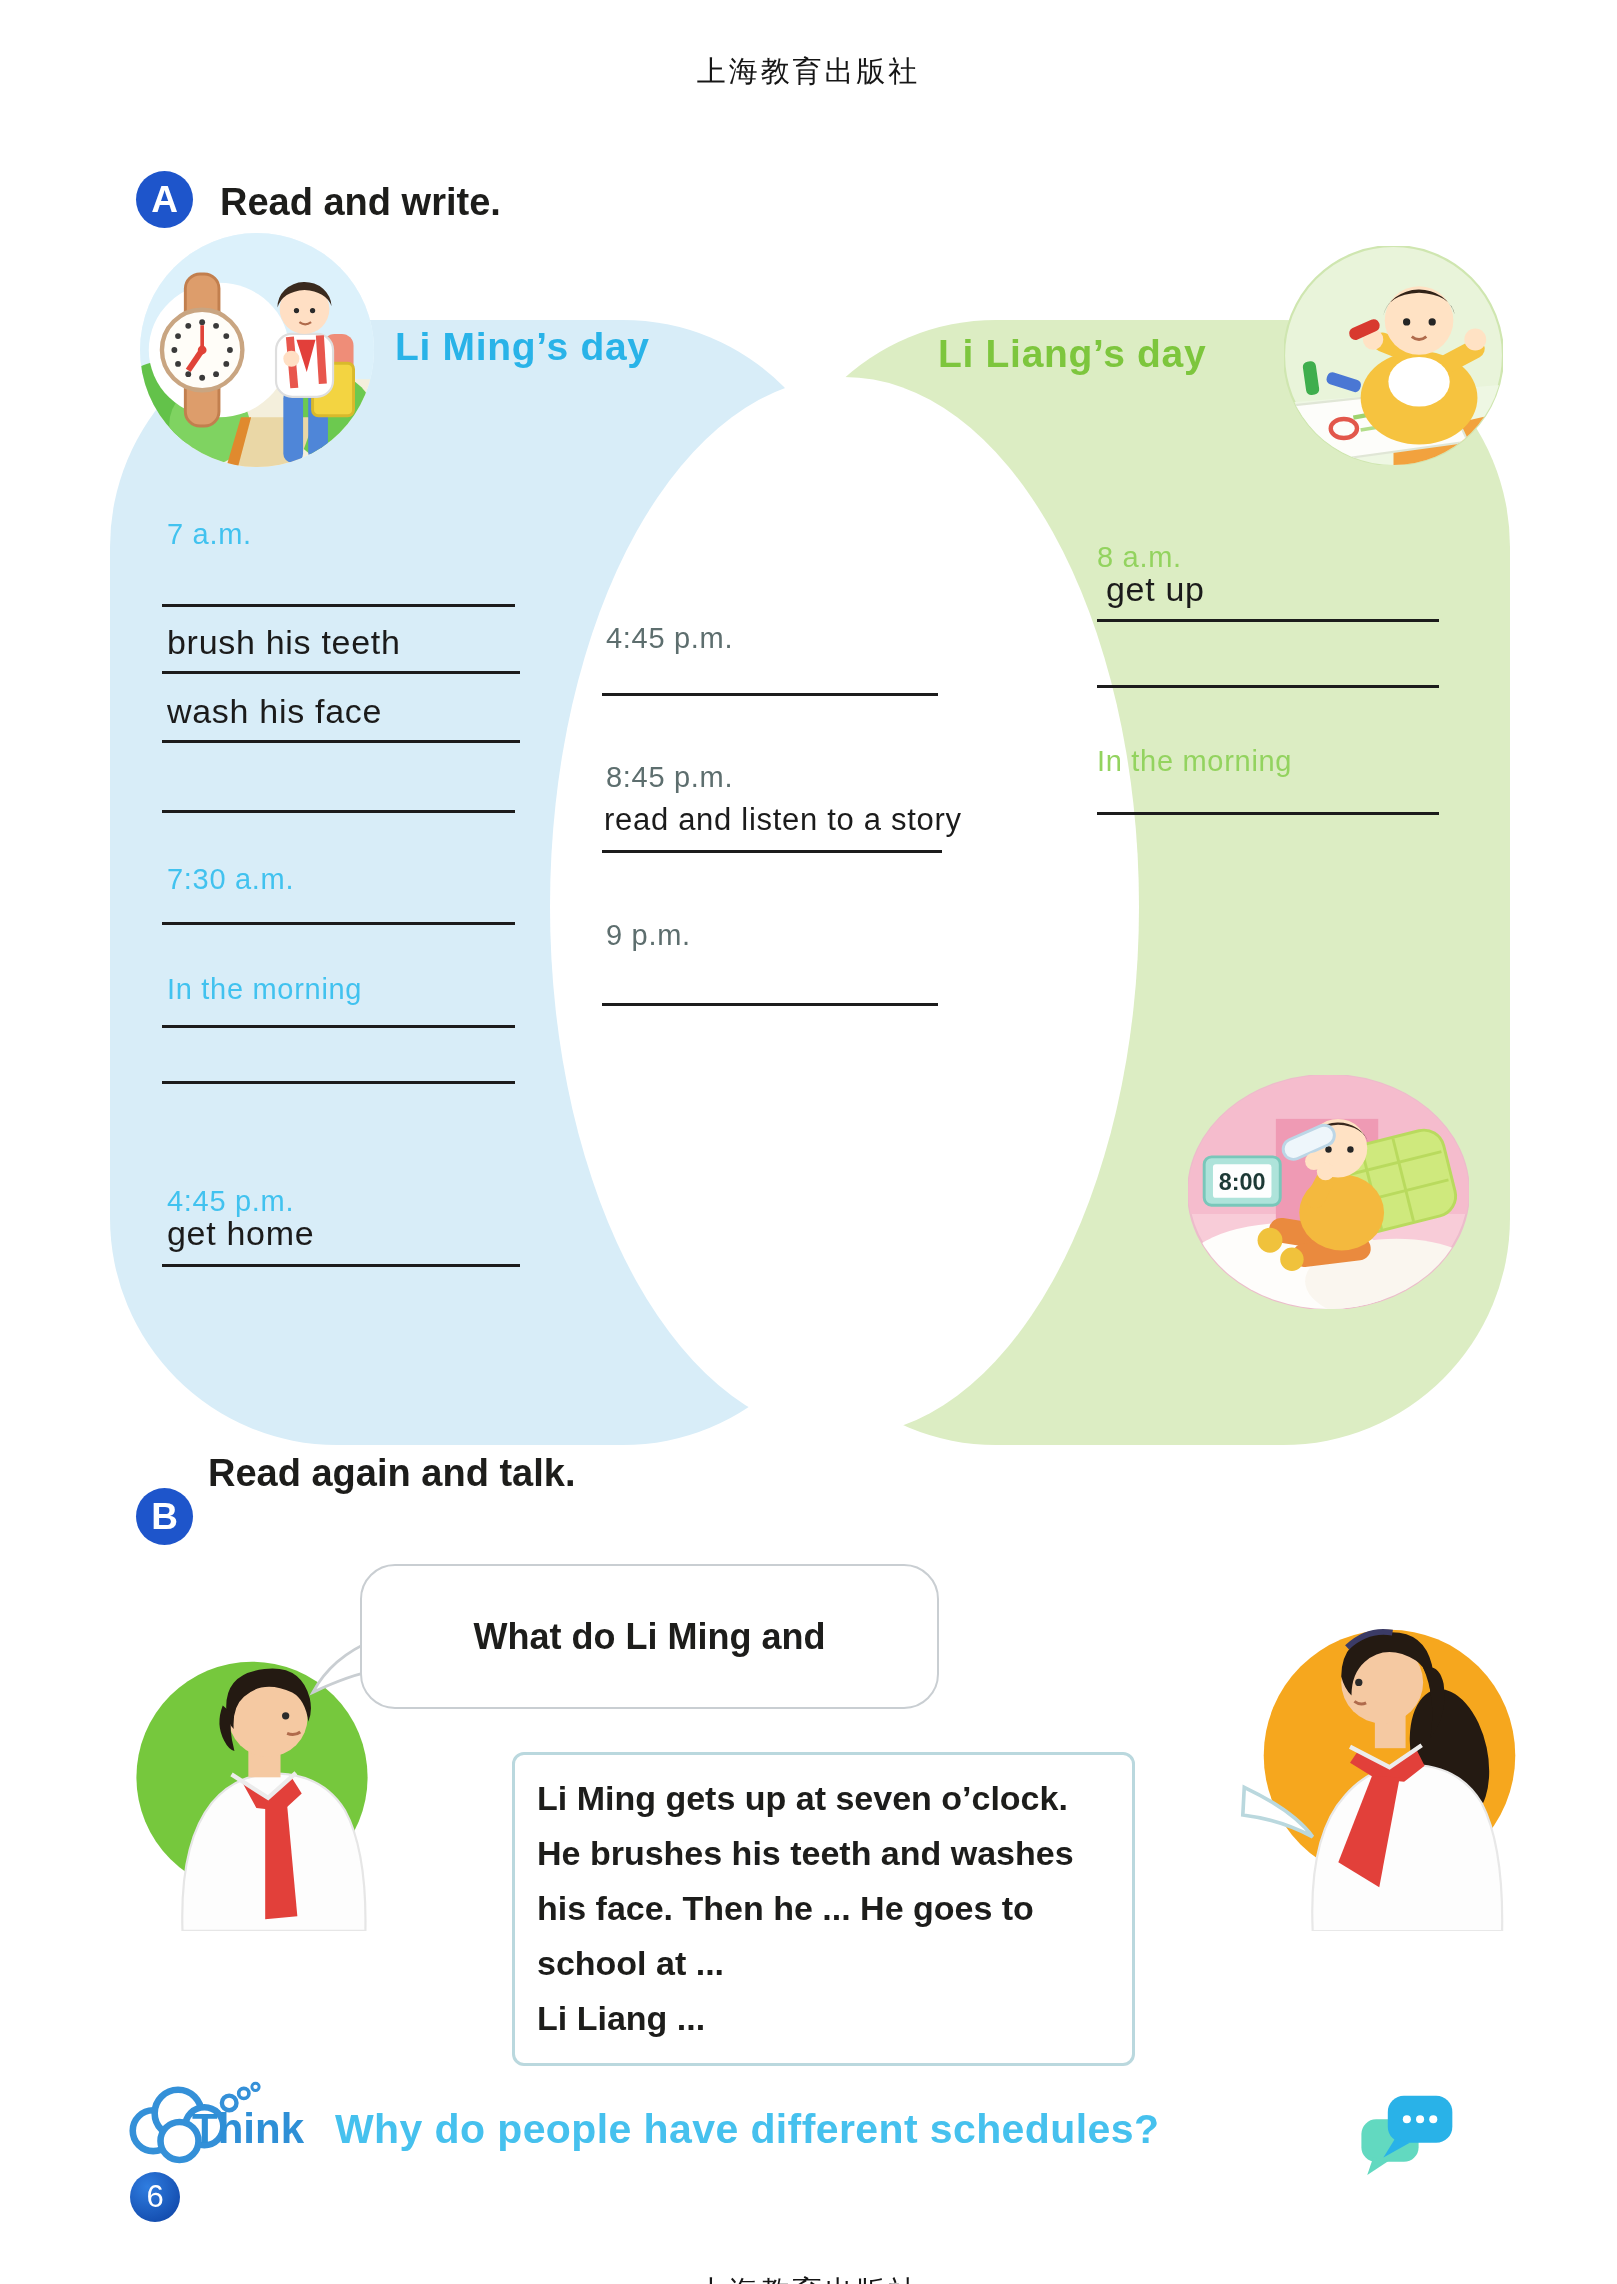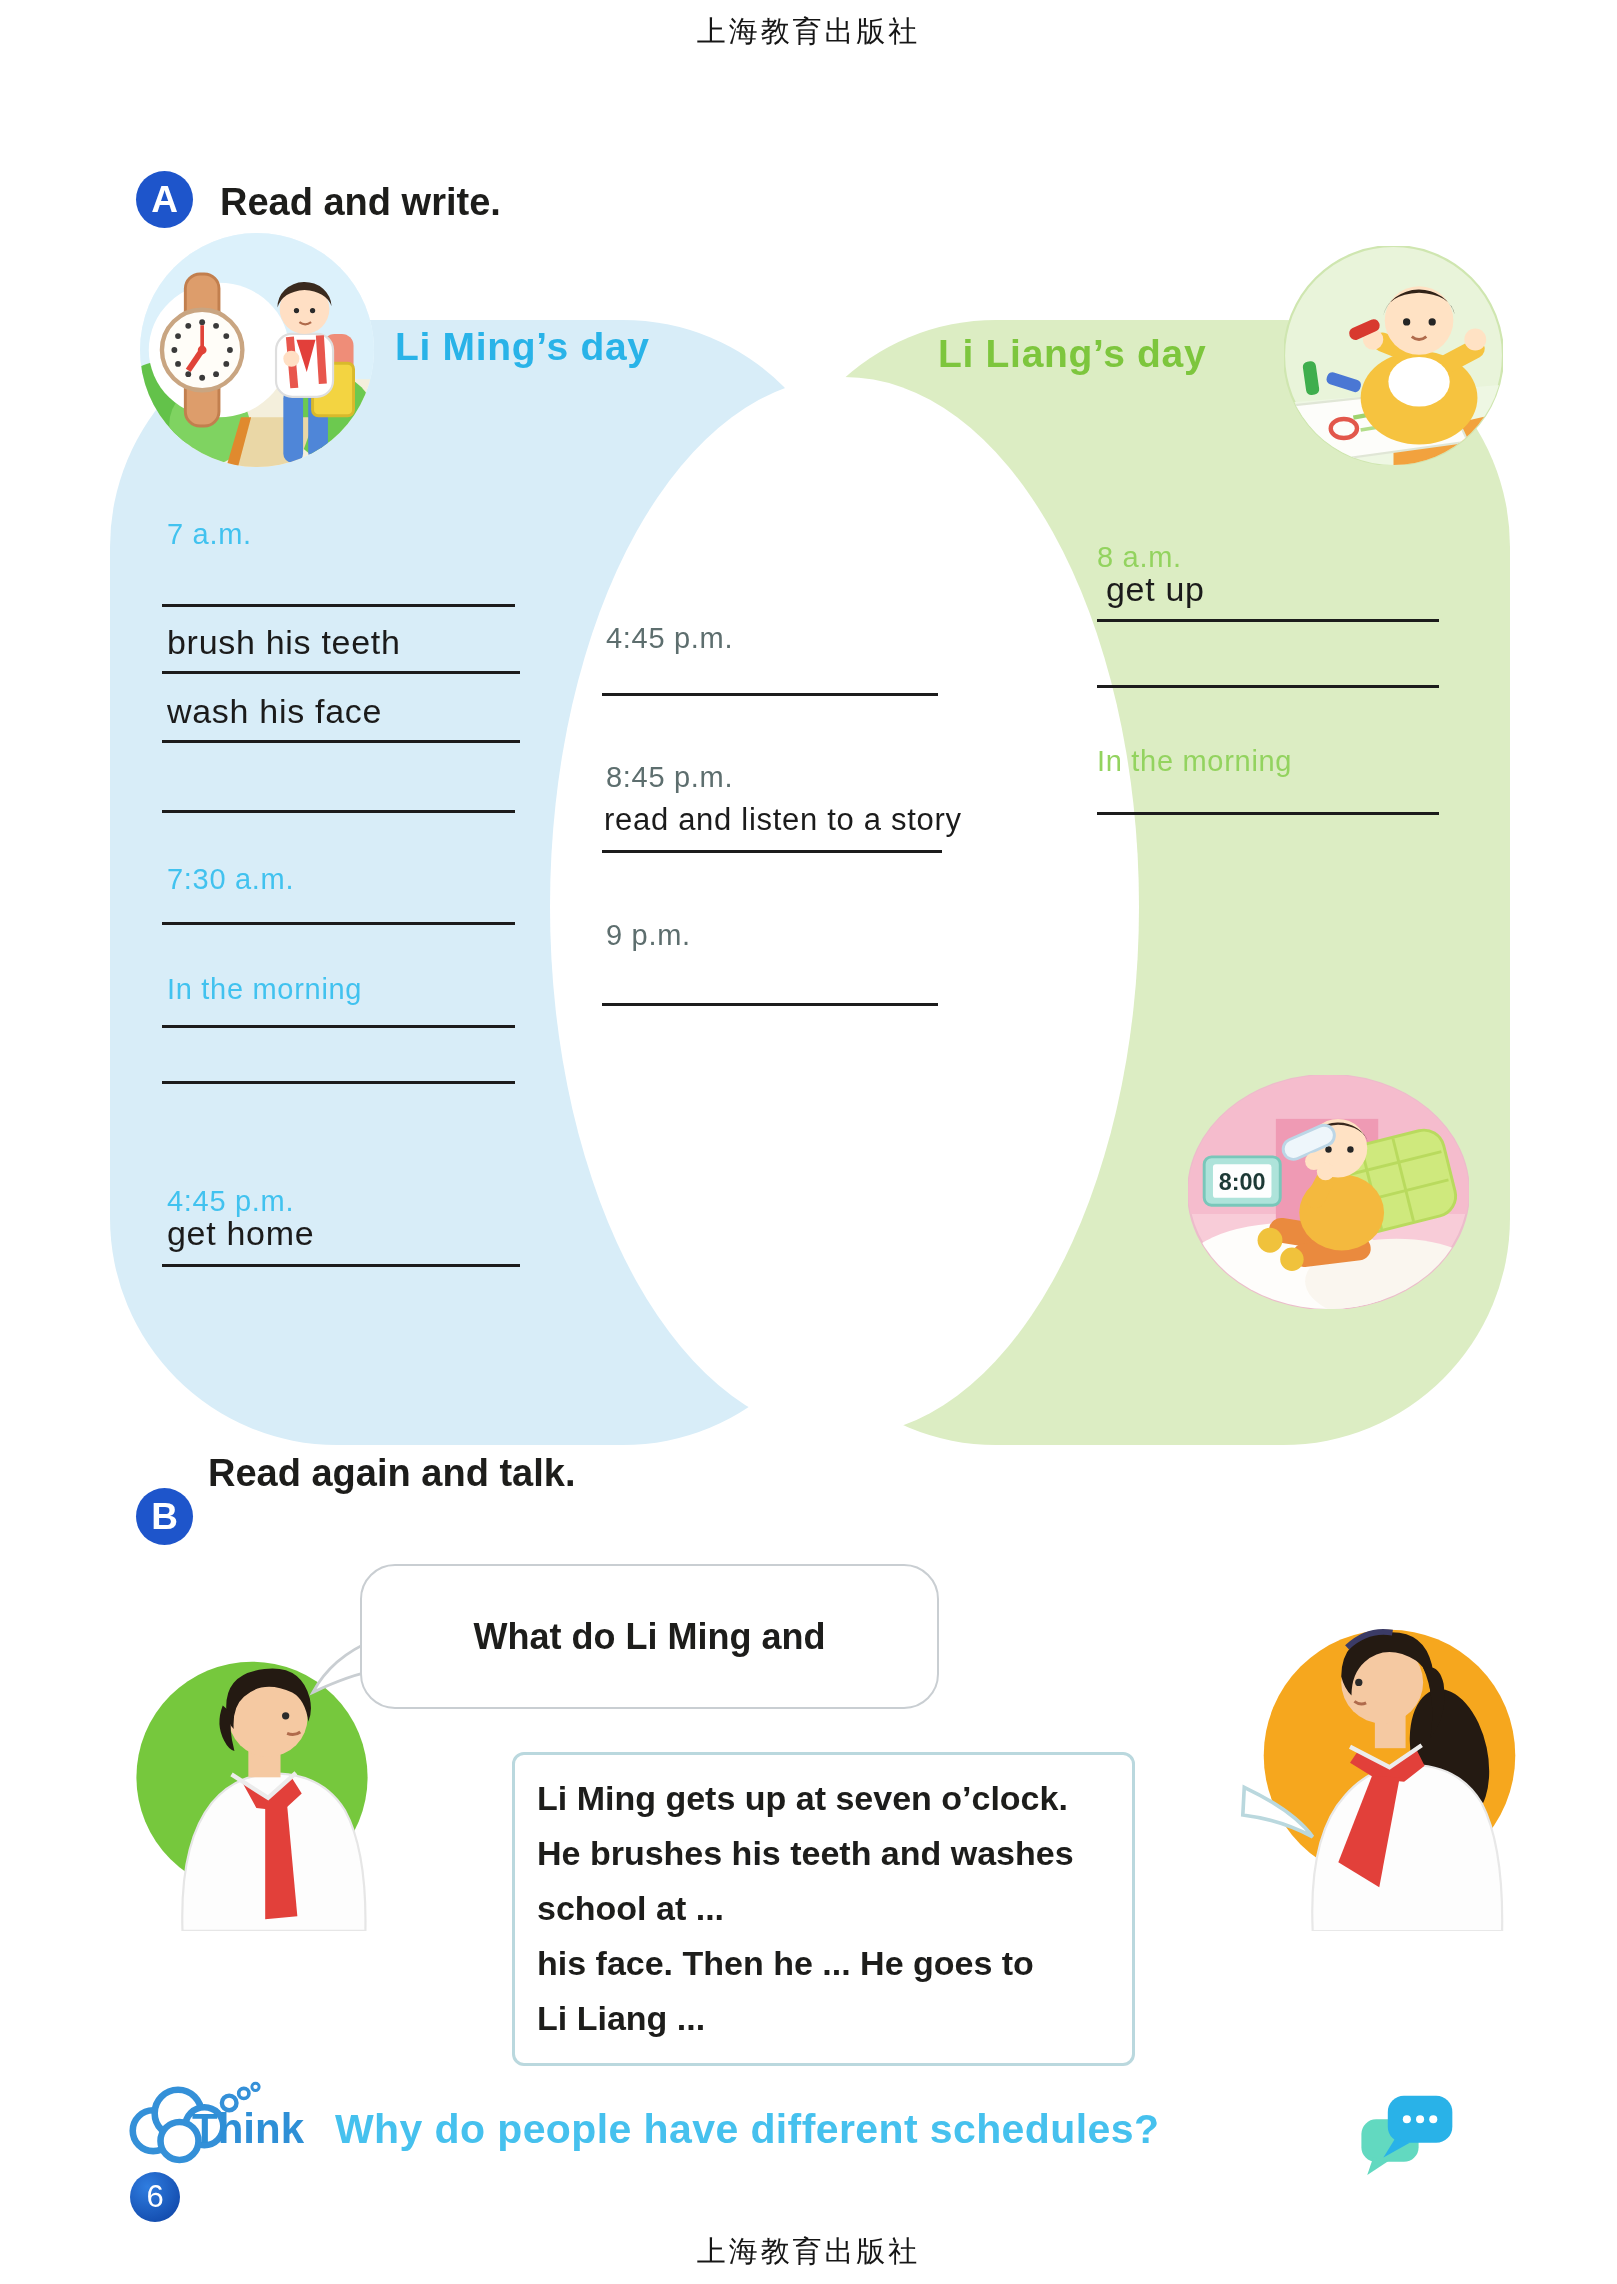--- a/index.html
+++ b/index.html
@@ -1,19 +1,19 @@
 <!DOCTYPE html>
 <html style="--badge-blue: #1e55cb; --blob-blue: #d8edf8; --blob-green: #dcedc3; --title-blue: #29b3e8; --title-green: #7dc63d; --time-blue: #41c2ef; --time-green: #93d35f; --time-gray: #5d6e6e; --bubble-border: #c9ced2; --bubble2-border: #bad8de; --think-blue: #2e8fd6; --question-blue: #46c1ee; --boy-circle-green: #76c83d; --girl-circle-orange: #f6a71e;font-size:11.7px"><head>
 <meta charset="utf-8">
 <style>
   html,body{margin:0;padding:0;background:#fff;}
   .page{position:relative;width:1617px;height:2284px;background:#fff;
         font-family:"Liberation Sans","DejaVu Sans",sans-serif;color:#1d1d1b;overflow:hidden;}
   .abs{position:absolute;}
-  .cjk{font-family:"Liberation Serif","DejaVu Serif",serif;font-size:29px;color:#151515;letter-spacing:2.9px;}
+  .cjk{font-family:"Liberation Serif","DejaVu Serif",serif;font-size:29px;color:#151515;letter-spacing:2.9px;margin-top:40px;}
   .header-cn{top:11.7px;left:0;width:100%;text-align:center;}
   .footer-cn{top:2232px;left:0;width:100%;text-align:center;}
   .badge{width:57px;height:57px;border-radius:50%;background:var(--badge-blue,#1e55cb);
          color:#fff;font-weight:bold;font-size:37px;display:flex;align-items:center;justify-content:center;}
   .sec-heading{font-size:38px;font-weight:bold;color:#1d1d1b;}
   .blob{border-radius:227px;}
   .blob-blue{left:110px;top:320px;width:740px;height:1125px;background:var(--blob-blue,#d8edf8);z-index:1;}
   .blob-green{left:769px;top:320px;width:741px;height:1125px;background:var(--blob-green,#dcedc3);z-index:1;}
   .venn-white{left:550px;top:377px;width:589px;height:1059px;background:#fff;border-radius:50%;z-index:2;}
   .col-title{font-size:39px;font-weight:bold;letter-spacing:0.7px;z-index:3;}
@@ -269,22 +269,22 @@
     </g>
   </svg>
 
   <svg class="abs tail" style="left:1237px;top:1777px;" width="80" height="73" viewBox="0 0 110 100">
     <path d="M10,14 C56,36 88,60 104,82 C74,66 40,56 8,52 Z" fill="#ffffff" stroke="#bad8de" stroke-width="5"></path>
   </svg>
 
   <div class="abs bubble bubble-a">
     <div class="line">Li Ming gets up at seven o’clock.</div>
     <div class="line">He brushes his teeth and washes</div>
+    <div class="line">his face. Then he ... He goes to</div>
     <div class="line">school at ...</div>
-    <div class="line">his face. Then he ... He goes to</div>
     <div class="line">Li Liang ...</div>
   </div>
 
   <svg class="abs" style="left:118px;top:2081px;z-index:5;" width="161" height="95" viewBox="0 0 220 130">
     <g stroke="#3490d8" stroke-width="9" fill="#ffffff" stroke-linejoin="round">
       <circle cx="48" cy="68" r="28"></circle>
       <circle cx="82" cy="44" r="32"></circle>
       <circle cx="118" cy="62" r="26"></circle>
       <circle cx="84" cy="82" r="26"></circle>
     </g>

